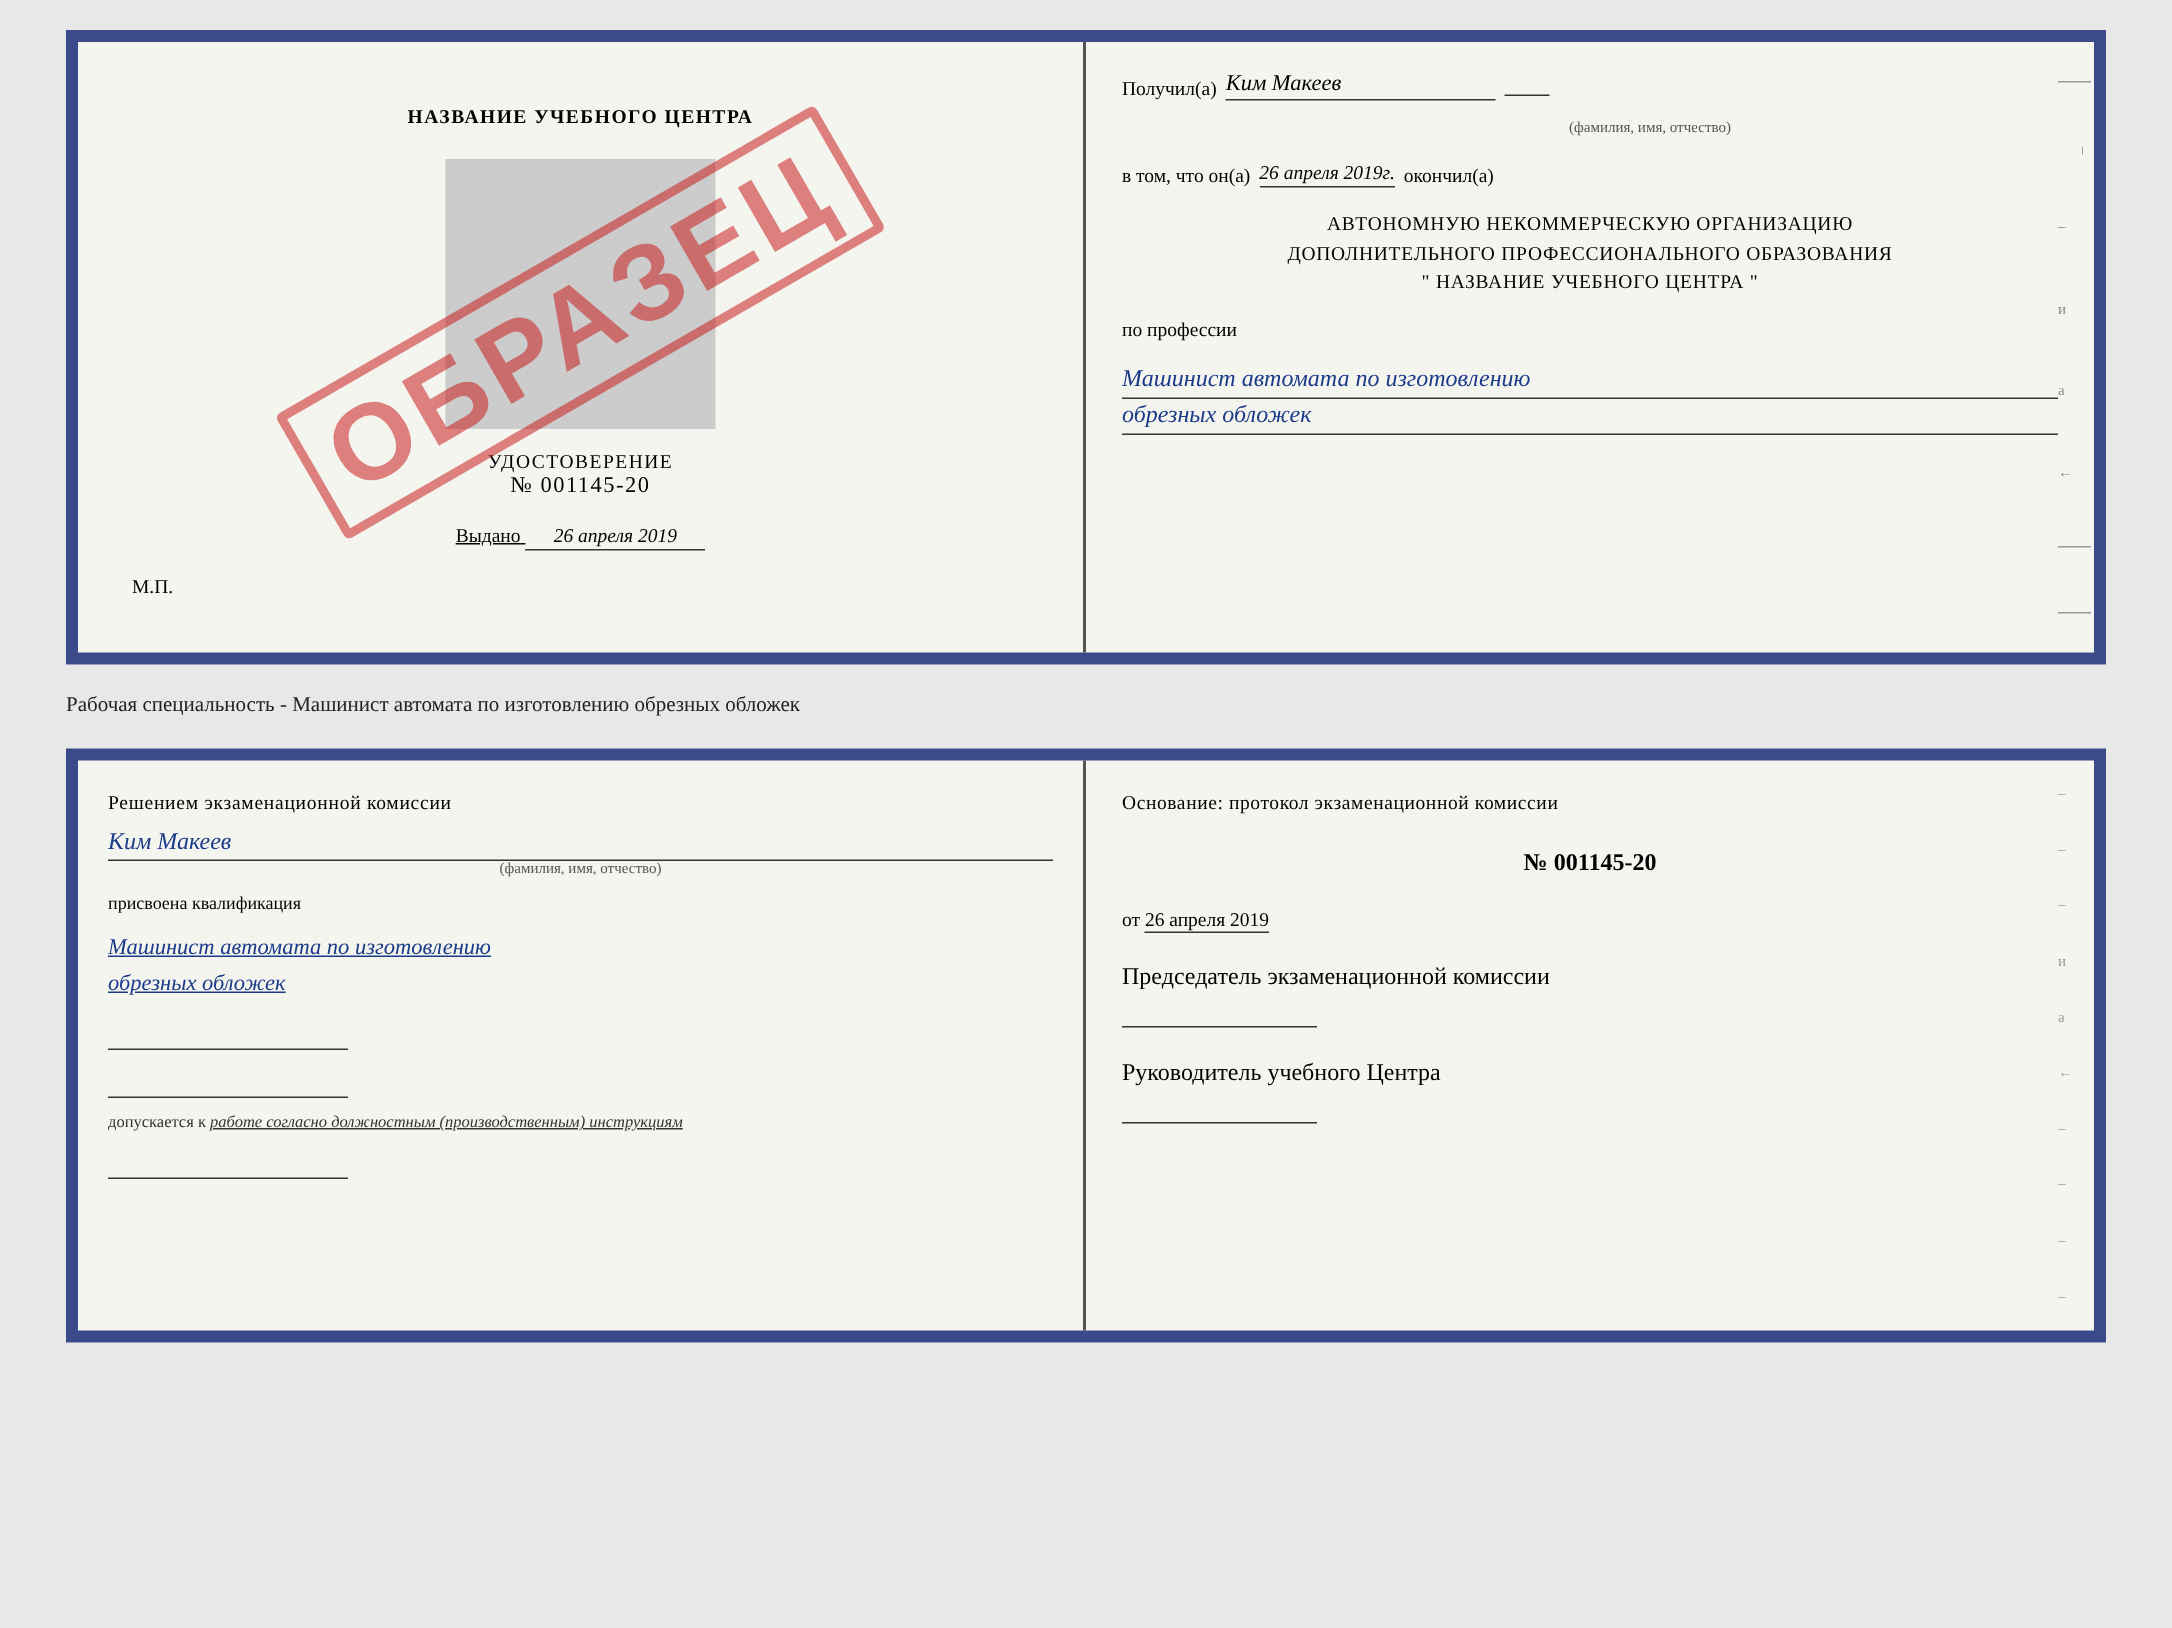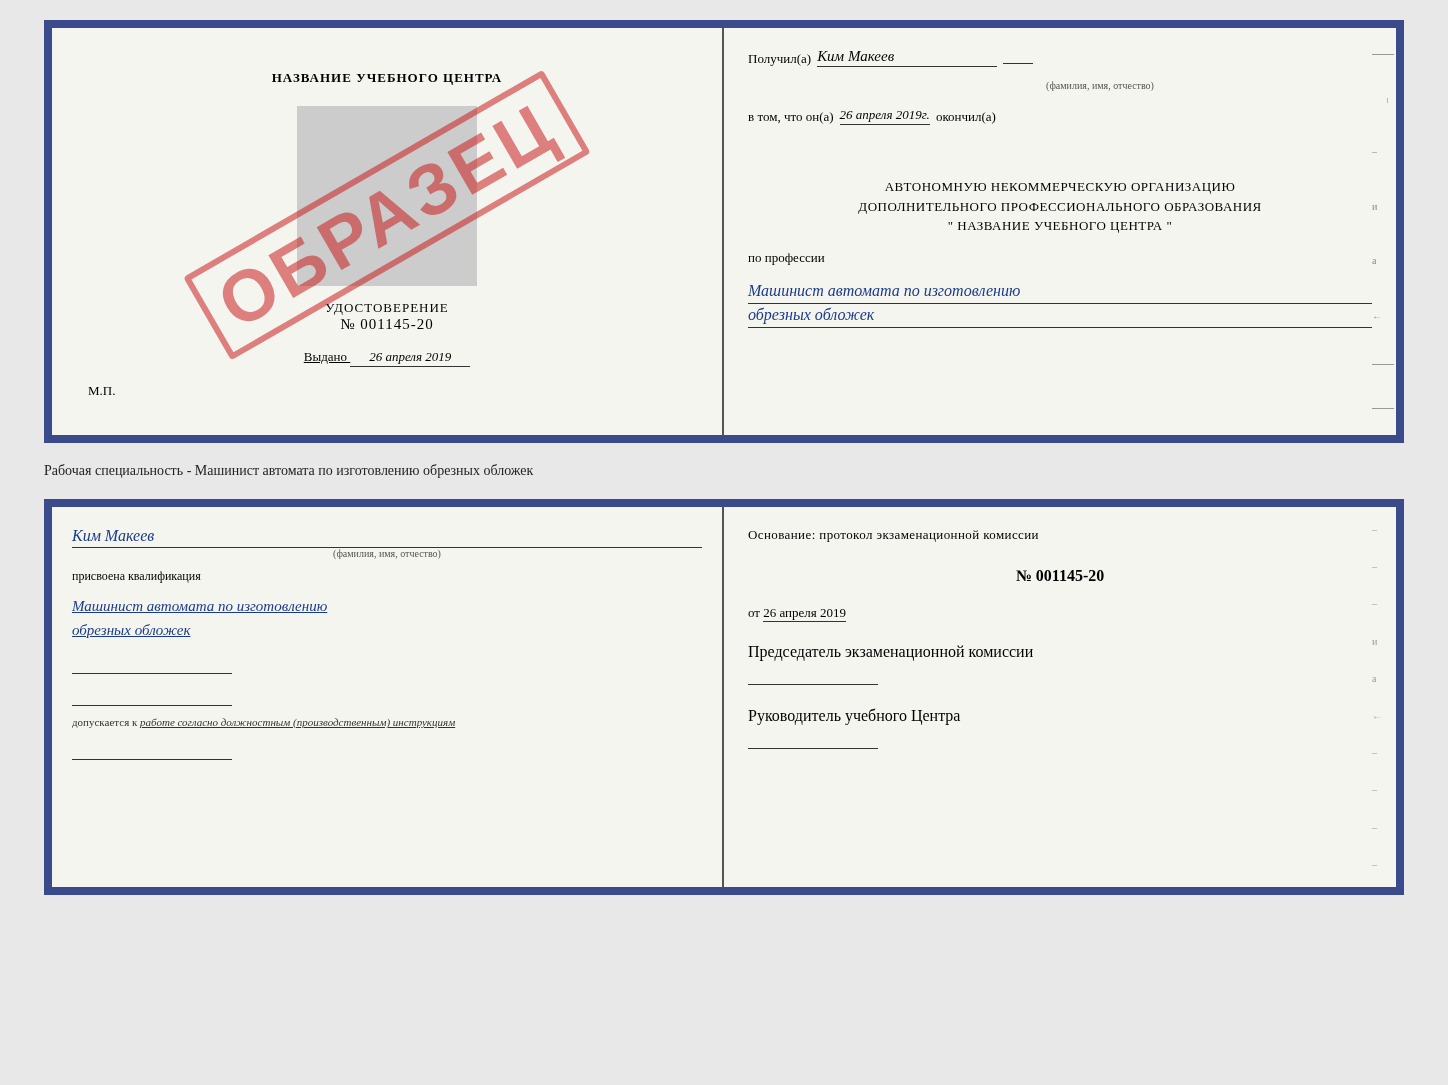--- a/index.html
+++ b/index.html
@@ -148,21 +148,20 @@
       border-bottom: 1px solid #333;
       font-size: 13px;
       padding-bottom: 1px;
     }
 
     .block-center-text {
       font-size: 13px;
       letter-spacing: 0.5px;
       text-align: center;
       line-height: 1.5;
-      margin-top: 38px;
     }
 
     .po-professii {
       font-size: 13px;
     }
 
     .handwritten-blue {
       font-family: 'Segoe UI', cursive;
       font-size: 16px;
       color: #1a3a8a;
@@ -373,20 +372,21 @@
       <span class="spine-tick"></span>
     </div>
   </div>
 </div>
 
 <div class="separator-label">Рабочая специальность - Машинист автомата по изготовлению обрезных обложек</div>
 
 <div class="document-pair">
 
   <div class="doc-bottom-left">
+    <div class="komissia-text">Решением экзаменационной комиссии</div>
 
     <div>
       <div class="name-cursive">Ким Макеев</div>
       <div class="fio-small">(фамилия, имя, отчество)</div>
     </div>
 
     <div class="prisvoena">присвоена квалификация</div>
 
     <div>
       <div class="kvalif-cursive">Машинист автомата по изготовлению</div>

